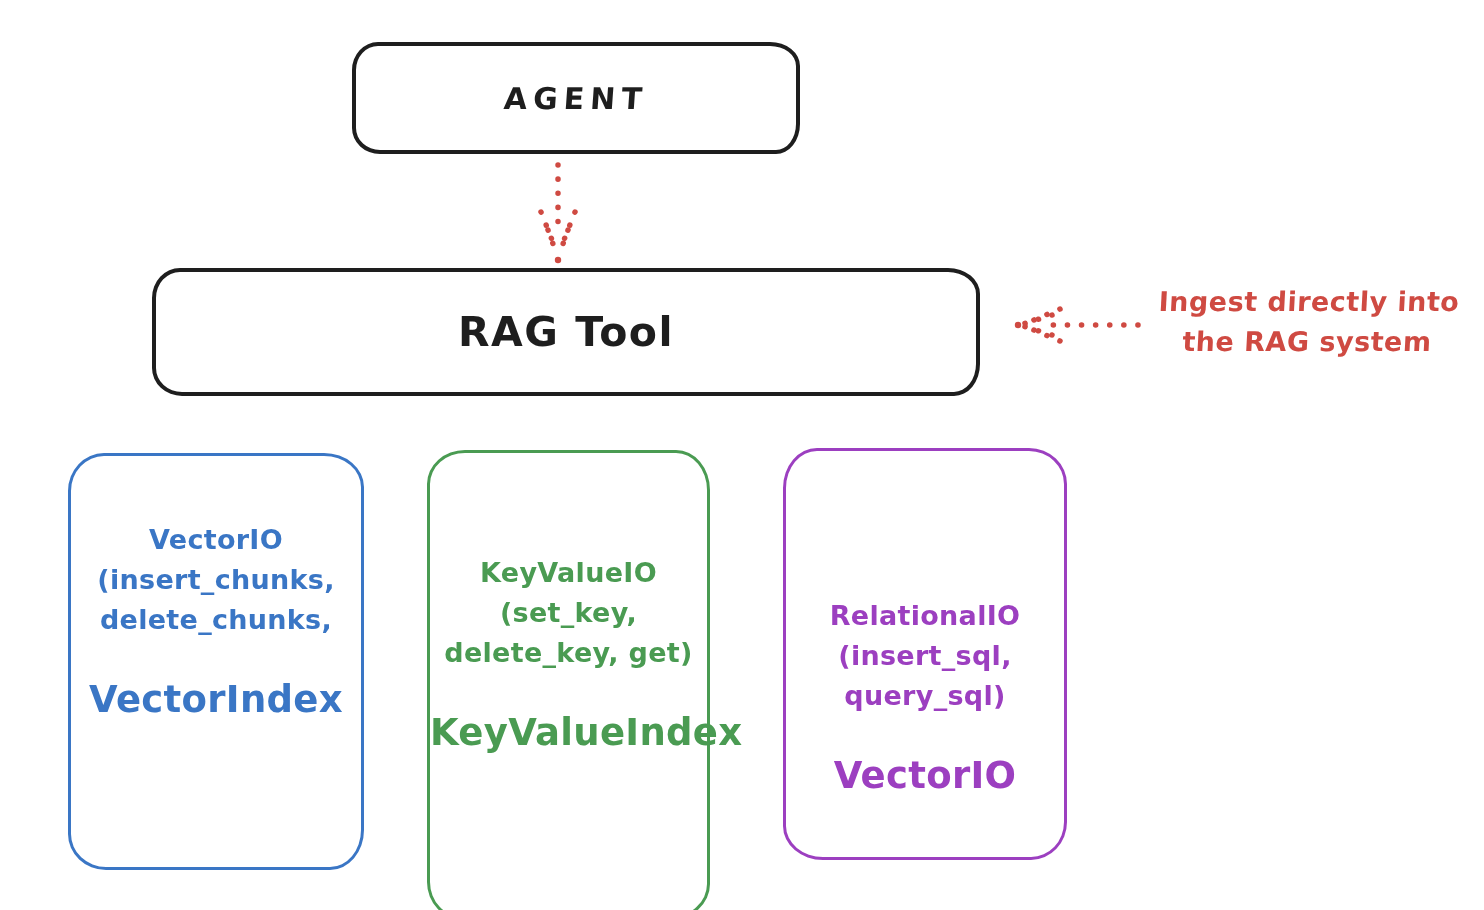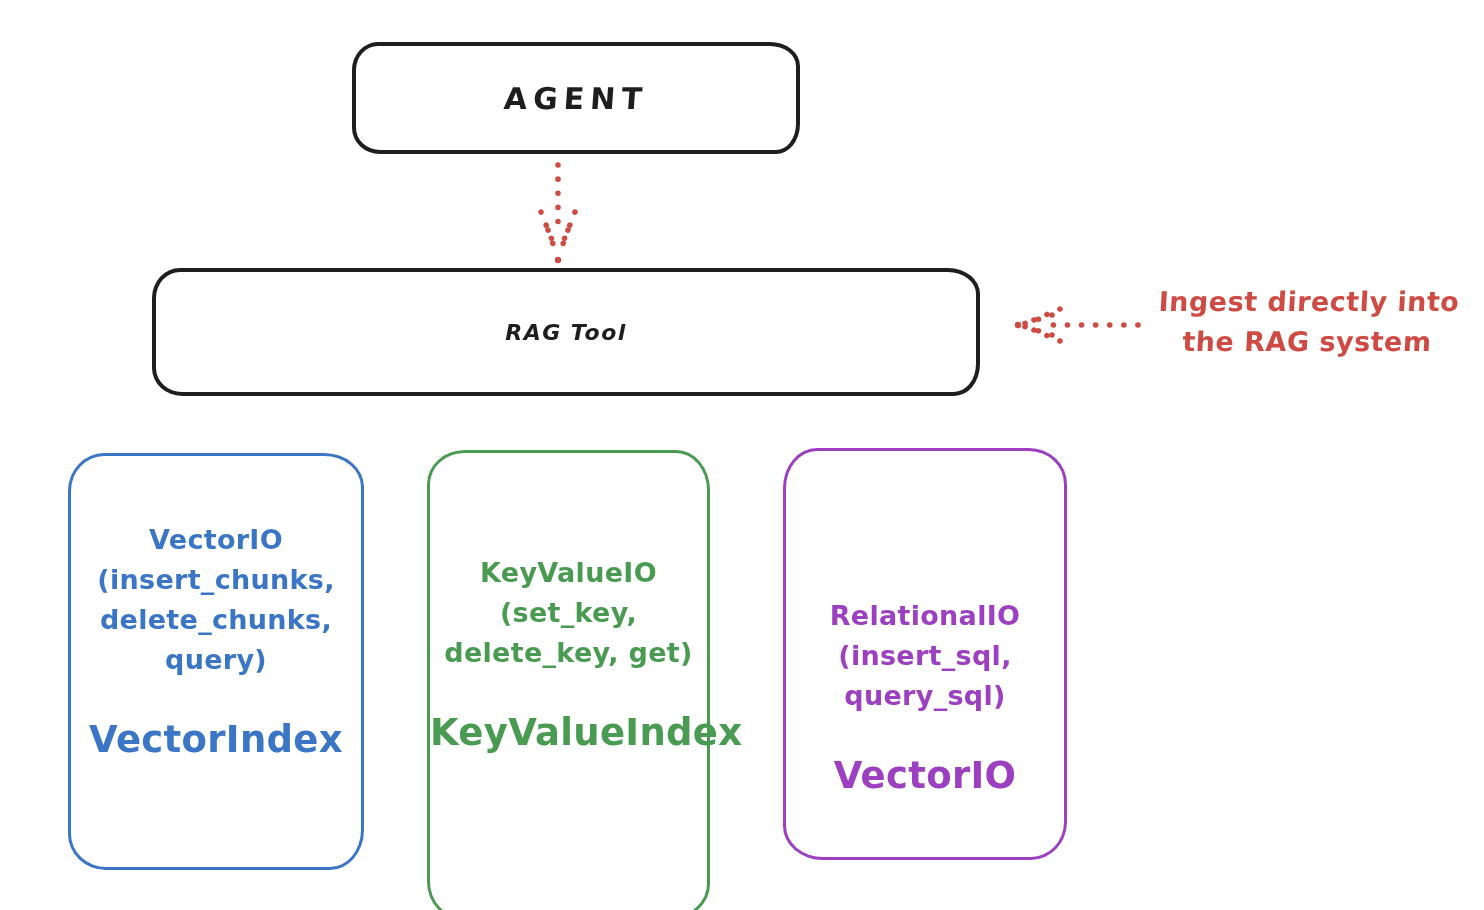--- a/index.html
+++ b/index.html
@@ -38,24 +38,23 @@
     font-weight: 700;
     letter-spacing: 6px;
     transform: skewX(-4deg);
   }
   .rag-box {
     left: 152px; top: 268px;
     width: 828px; height: 128px;
     border-radius: 28px 32px 26px 30px / 30px 26px 32px 28px;
   }
   .rag-label {
-    font-size: 22px;
+    font-size: 41px;
     font-weight: 700;
     letter-spacing: 1.5px;
-    font-style: italic;
   }
   
   .backend-box {
     border-width: 3.5px;
     border-style: solid;
     align-items: flex-start;
     justify-content: center;
     text-align: center;
     font-weight: 700;
   }
@@ -148,21 +147,20 @@
   <div class="annotation-text" style="color: rgb(207, 74, 66);">
     <div>Ingest directly into</div>
     <div>the RAG system</div>
   </div>
 
   <div class="box backend-box vector-box" style="border-color: rgb(58, 118, 197);">
     <div class="backend-inner" style="color: rgb(58, 118, 197);">
       <div class="io-line">VectorIO</div>
       <div class="io-line">(insert_chunks,</div>
       <div class="io-line">delete_chunks,</div>
-      <div class="io-line">query)</div>
       <div class="index-label">VectorIndex</div>
     </div>
   </div>
 
   <div class="box backend-box keyvalue-box" style="border-color: rgb(74, 155, 82);">
     <div class="backend-inner" style="color: rgb(74, 155, 82);">
       <div class="io-line">KeyValueIO</div>
       <div class="io-line">(set_key,</div>
       <div class="io-line">delete_key, get)</div>
       <div class="index-label">KeyValueIndex</div>

